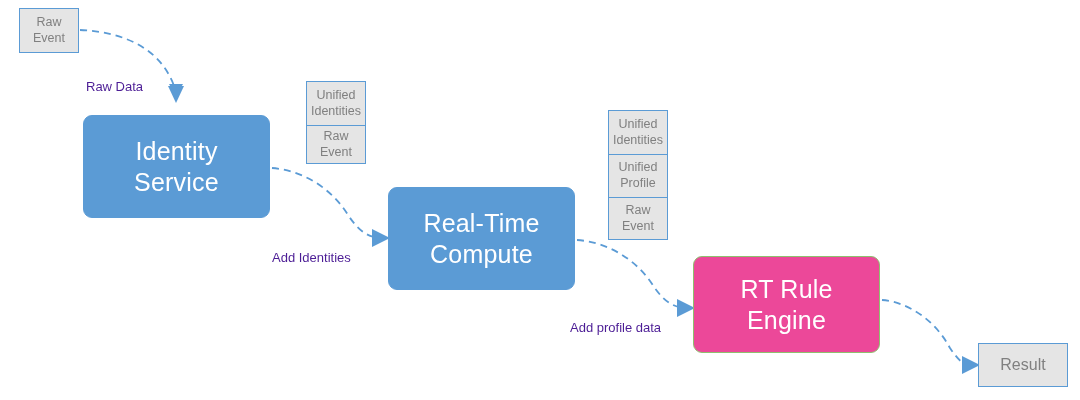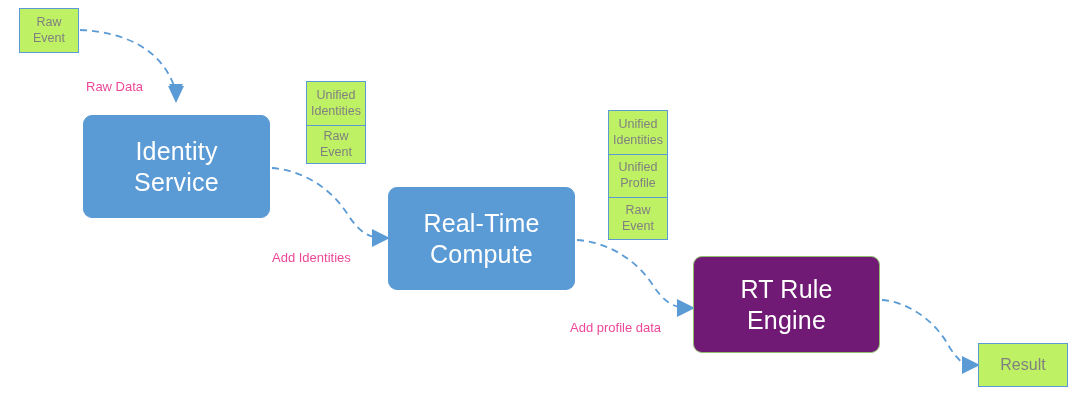--- a/index.html
+++ b/index.html
@@ -41,54 +41,54 @@
     color: #ffffff;
     line-height: 1.22;
     letter-spacing: 0.2px;
     white-space: pre-line;
   }
   .proc-node.blue {
     background: #5B9BD5;
     border: 1px solid #5B9BD5;
   }
   .proc-node.green {
-    background: #701a75;
+    background: #ec4899;
     border: 1px solid #8FBF6E;
   }
   .proc-label {
     display: block;
     white-space: pre-line;
   }
 
   
   .data-box {
     position: absolute;
     box-sizing: border-box;
     border: 1px solid #5B9BD5;
-    background: #bef264;
+    background: #e5e5e5;
     color: #808080;
     display: flex;
     align-items: center;
     justify-content: center;
     text-align: center;
     font-size: 12.5px;
     line-height: 1.25;
     white-space: pre-line;
   }
   .data-box.rounded {
     border-radius: 0;
   }
   .data-box.stack-mid {
     border-top: none;
   }
 
   
   .edge-label {
     position: absolute;
-    color: #ec4899;
+    color: #4c1d95;
     font-size: 13px;
     line-height: 1.32;
     white-space: pre-line;
     text-align: left;
   }
 </style>
 </head>
 <body>
 
 <div id="canvas">

